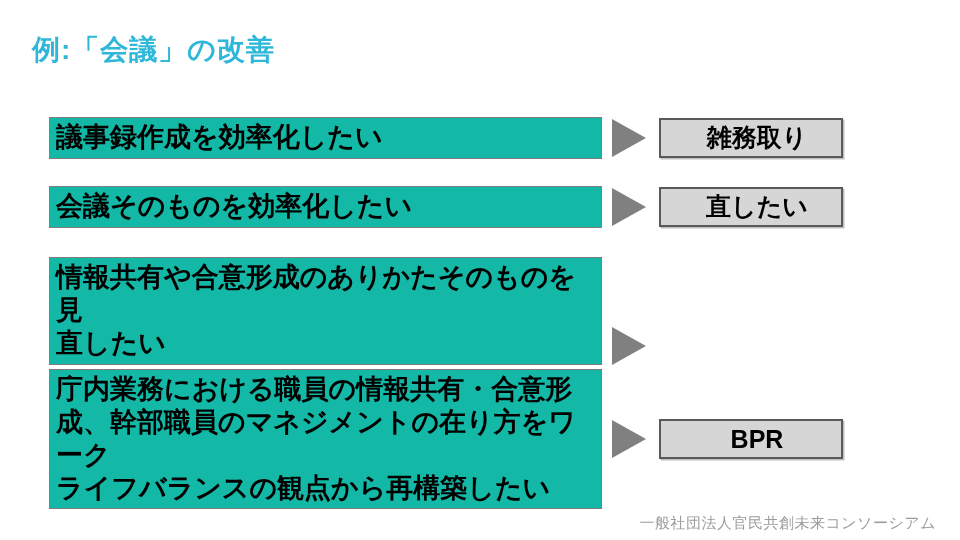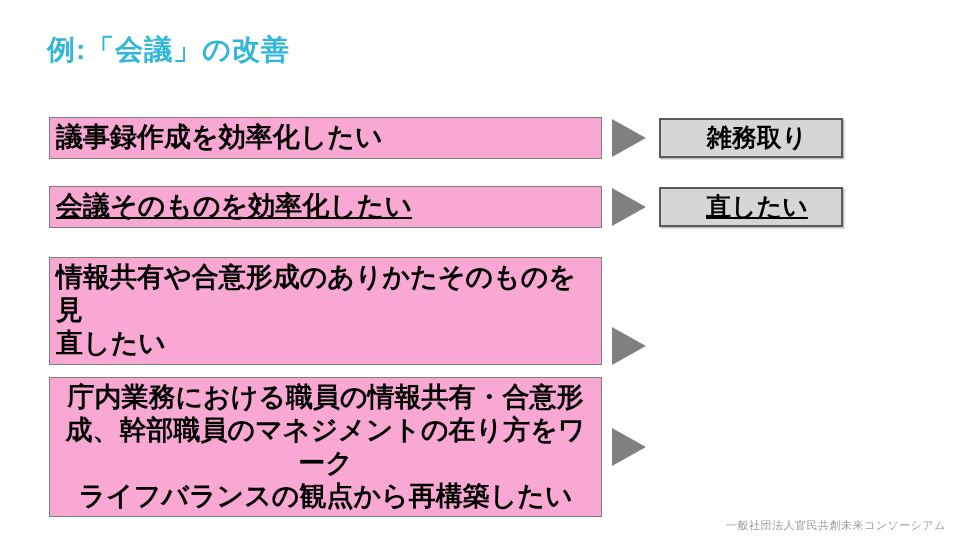--- a/index.html
+++ b/index.html
@@ -9,46 +9,46 @@
     width: 960px; height: 540px;
   }
   .slide {
     position: relative;
     width: 960px; height: 540px;
     background: #ffffff;
     overflow: hidden;
   }
   .slide-title {
     position: absolute;
-    left: 47px; top: 31px;
+    left: 32px; top: 31px;
     font-size: 28px;
     font-weight: 700;
     color: #2fb7d9;
     letter-spacing: 1px;
     white-space: nowrap;
   }
   .rows {
     position: absolute;
     left: 49px; top: 117px;
     width: 880px;
     display: flex;
     flex-direction: column;
   }
   .row {
     display: flex;
     align-items: center;
   }
-  .row.r2 { margin-top: 27px; text-decoration: underline; }
+  .row.r2 { margin-top: 27px; }
   .row.r3 { margin-top: 29px; align-items: flex-end; }
-  .row.r4 { margin-top: 12px; text-align: center; }
+  .row.r4 { margin-top: 4px; }
   .need-box {
     width: 553px;
     flex: 0 0 553px;
     border: 1.5px solid #7f7f7f;
-    background: #f9a8d4;
+    background: #14b8a6;
     padding: 3px 6px 4px 6px;
     font-size: 27px;
     font-weight: 700;
     line-height: 1.22;
     color: #000000;
     white-space: pre-line;
   }
   .arrow {
     flex: 0 0 34px;
     width: 34px; height: 38px;
@@ -67,22 +67,22 @@
     align-items: center;
     justify-content: center;
     font-size: 25px;
     font-weight: 700;
     color: #000000;
     white-space: nowrap;
     padding-left: 12px;
   }
   .footer-credit {
     position: absolute;
-    right: 14px; bottom: 7px;
-    font-size: 11px;
+    right: 24px; bottom: 7px;
+    font-size: 15px;
     color: #9b9b9b;
     letter-spacing: 0.5px;
     white-space: nowrap;
   }
 </style>
 </head>
 <body>
 
 <div class="slide">
 
@@ -114,19 +114,20 @@
         </svg>
     </div>
 
     <div class="row r4">
       <div class="need-box">庁内業務における職員の情報共有・合意形
 成、幹部職員のマネジメントの在り方をワーク
 ライフバランスの観点から再構築したい</div>
       <svg class="arrow" viewBox="0 0 34 38" xmlns="http://www.w3.org/2000/svg">
           <polygon points="0,0 34,19 0,38" fill="#808080"></polygon>
         </svg>
+      <div class="category-box">BPR</div>
     </div>
 
   </div>
 
   <div class="footer-credit">一般社団法人官民共創未来コンソーシアム</div>
 
 </div>
 
 </body></html>

